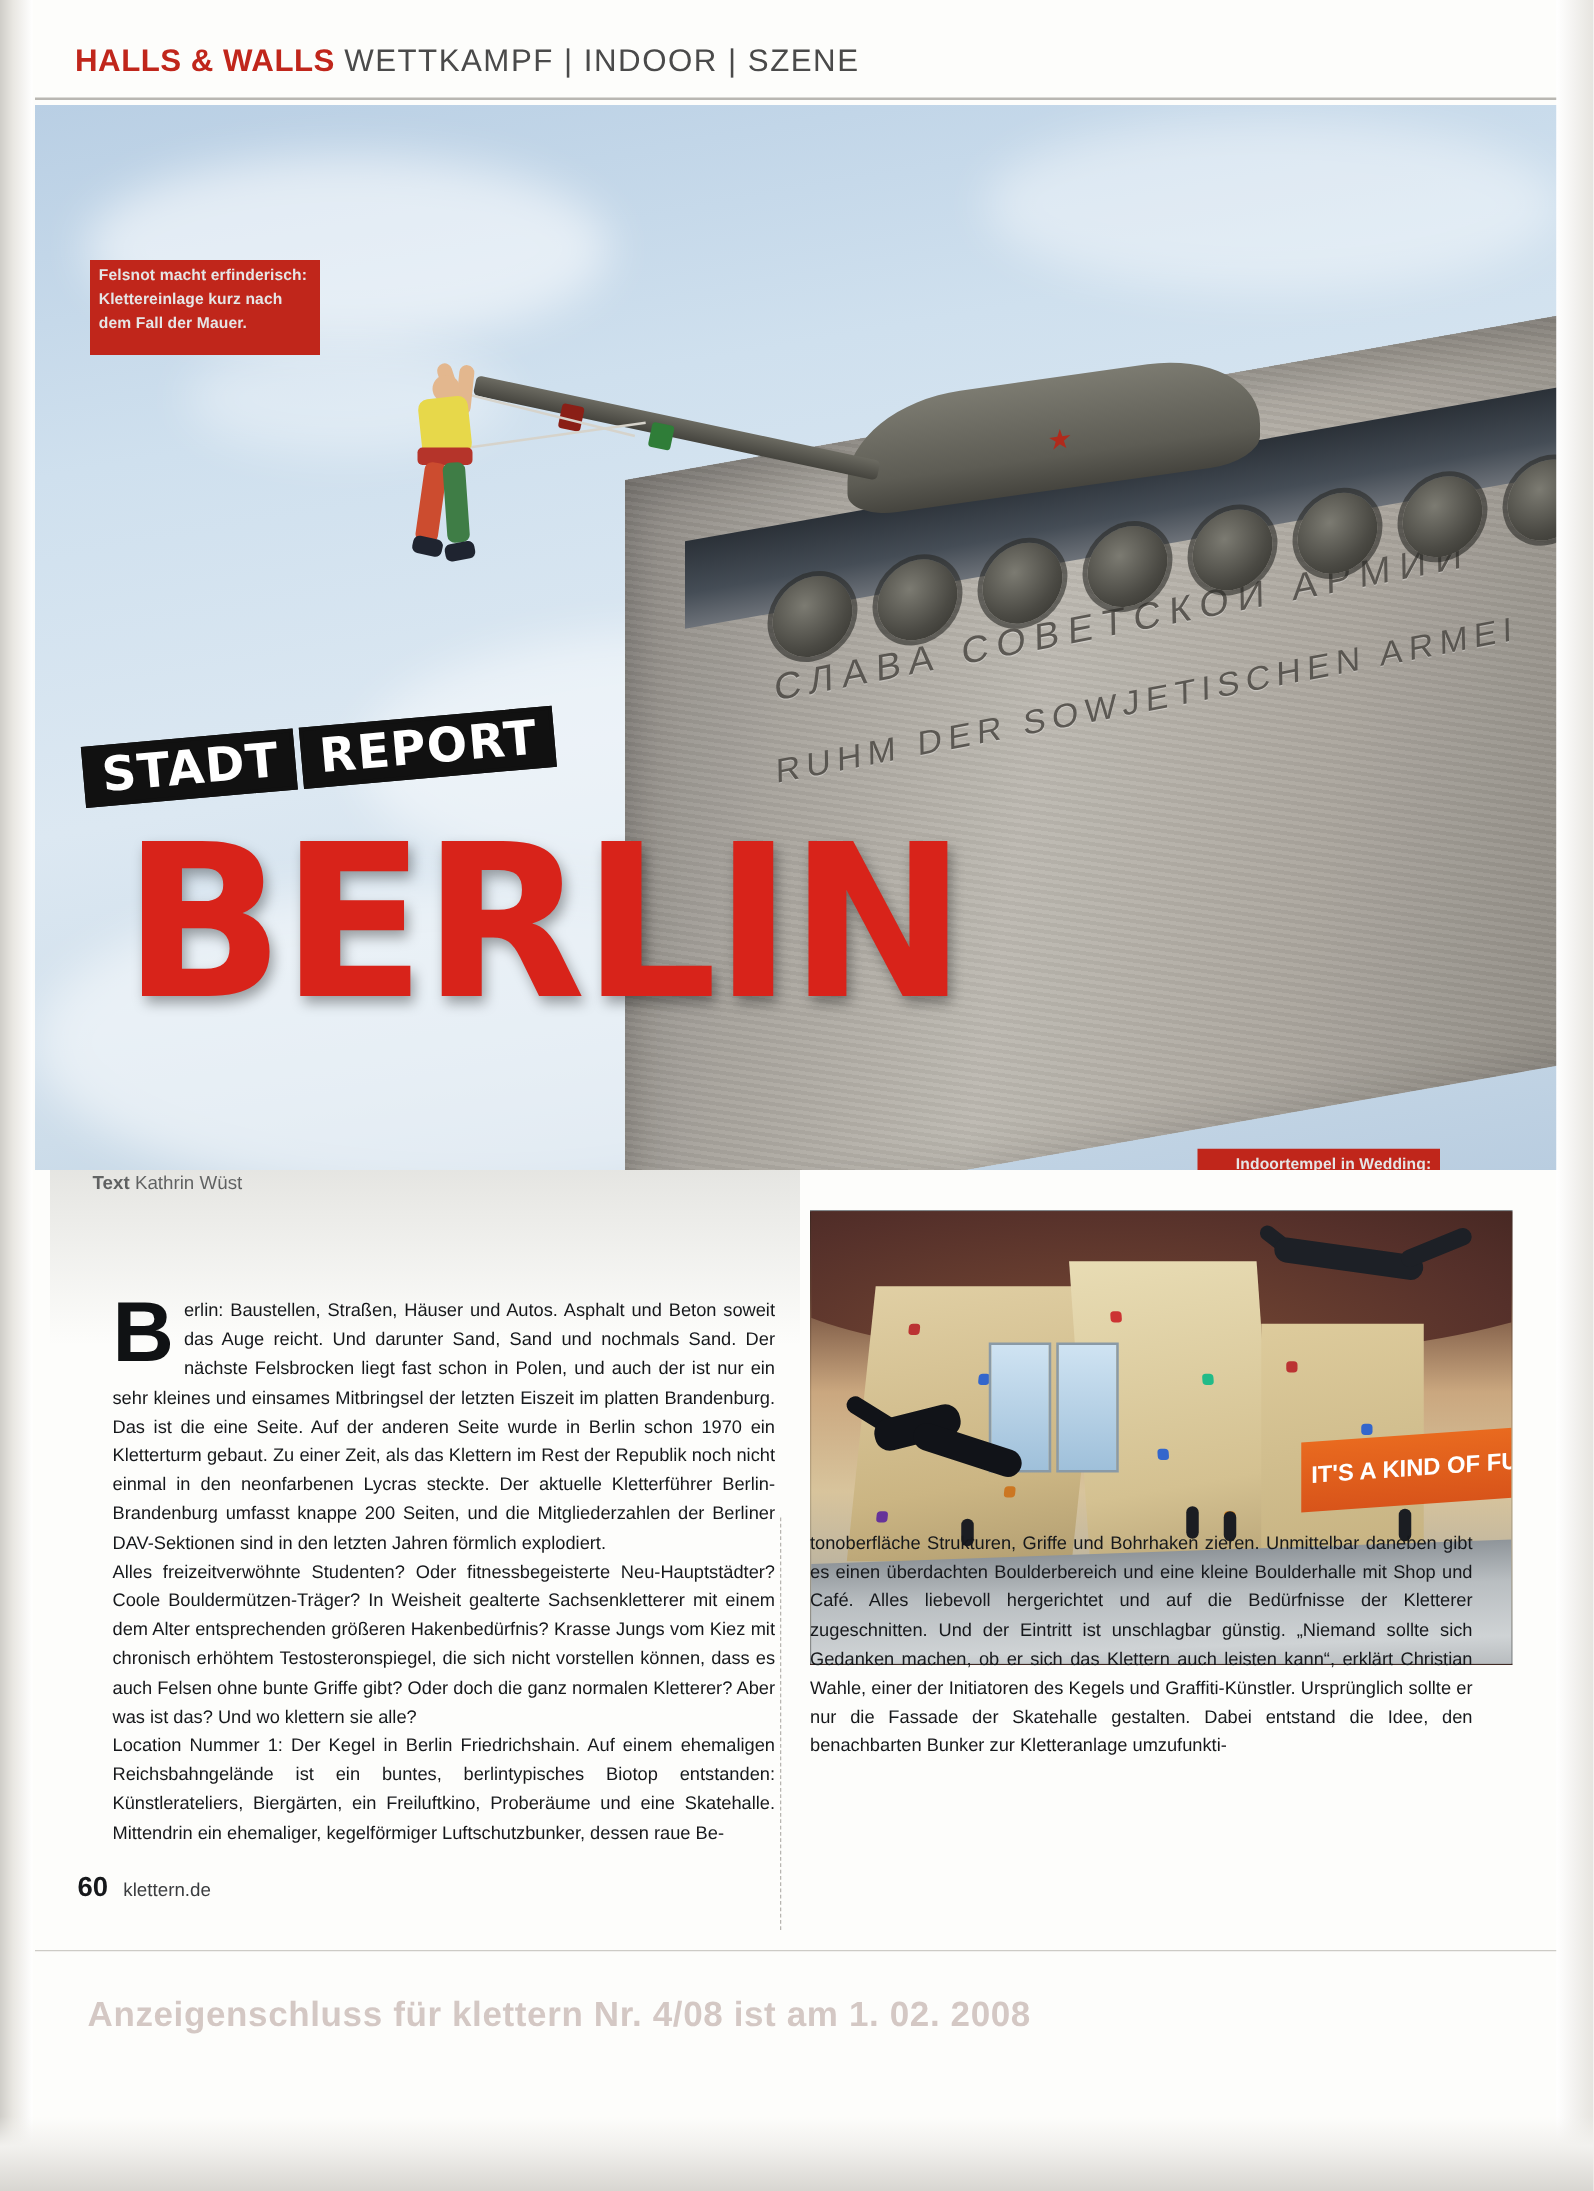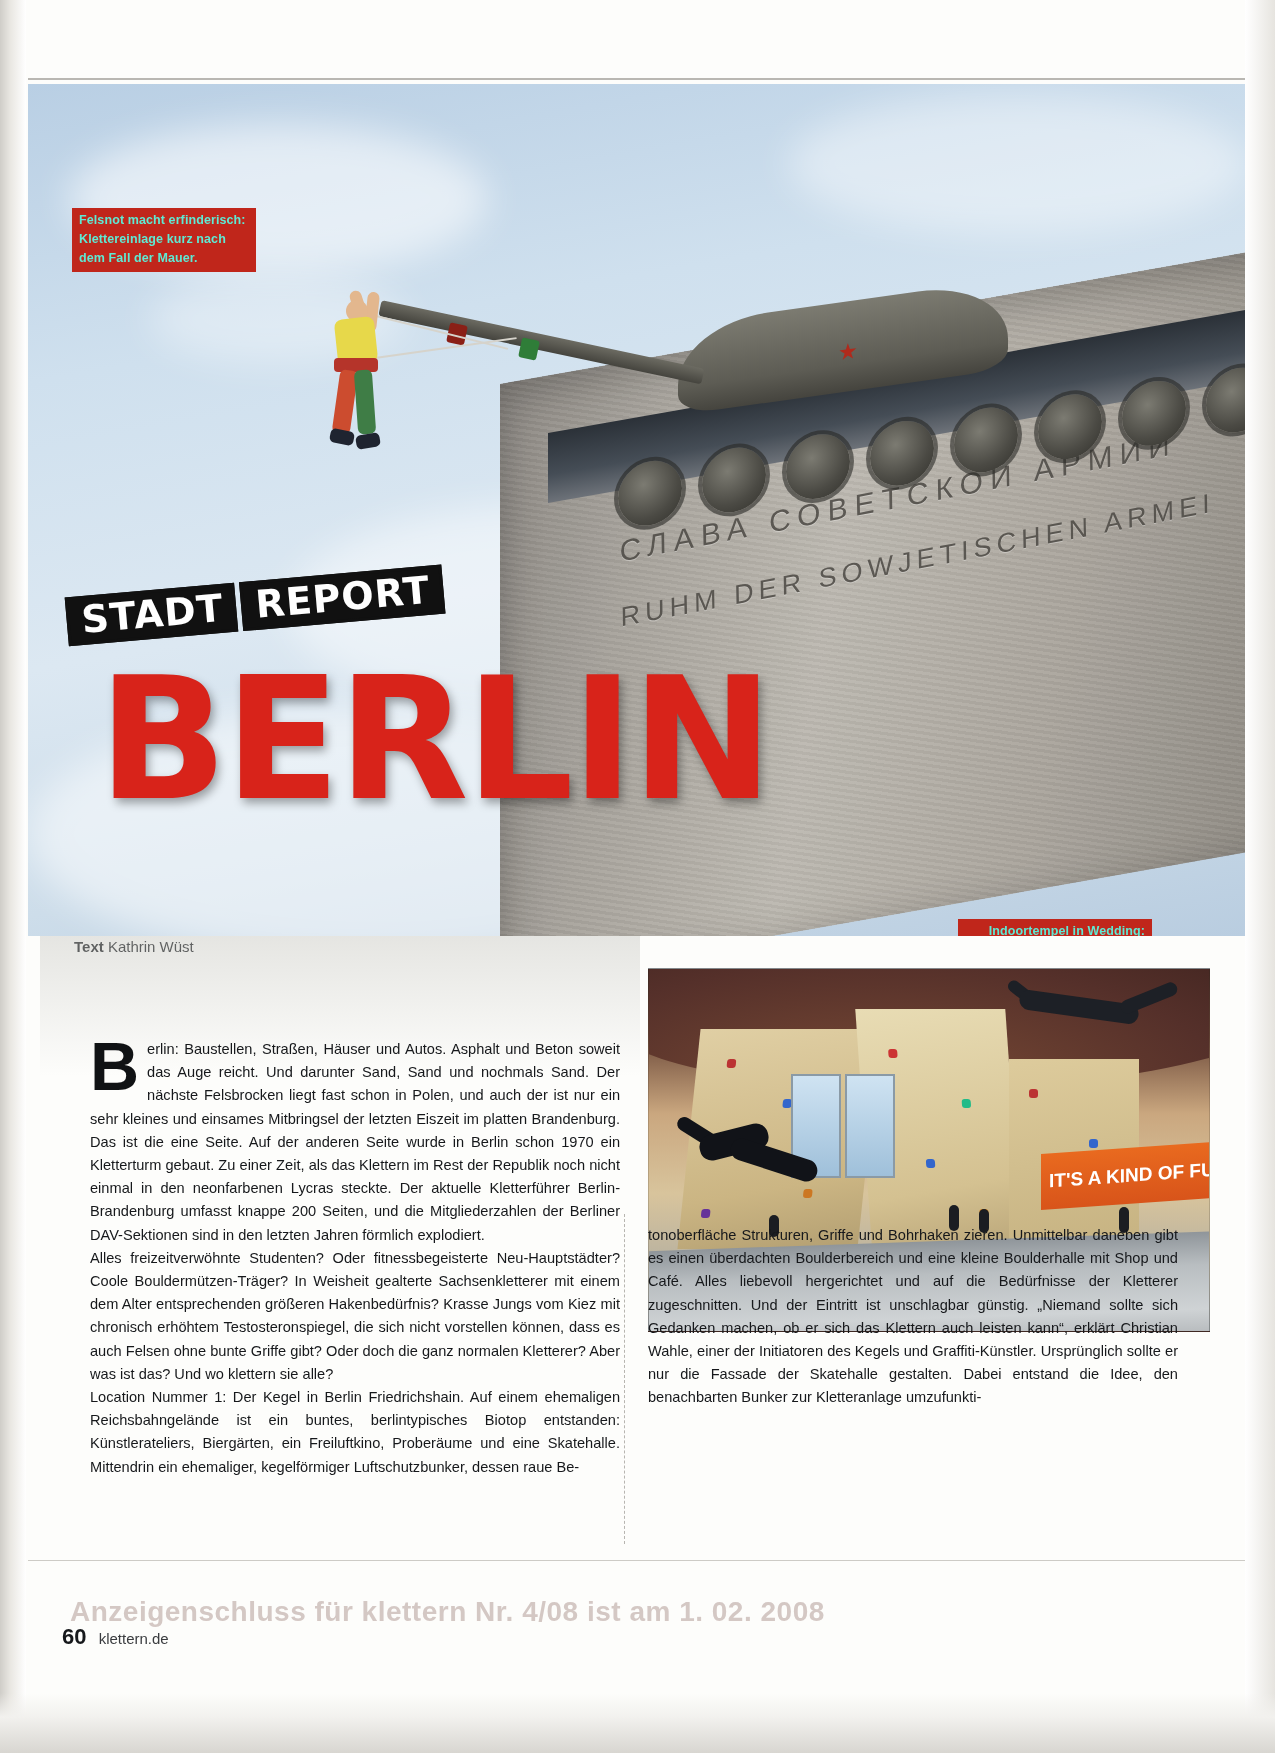--- a/index.html
+++ b/index.html
@@ -228,25 +228,25 @@
     transform-origin: left center;
   }
   .cl-rope2 {
     left: 58px; top: 74px; width: 150px; transform: rotate(-8deg);
   }
 
   
   .caption-box {
     position: absolute;
     background: #c0261b;
-    color: #5eead4;
+    color: #e5e5e5;
     font-size: 12.5px;
     font-weight: bold;
     line-height: 19px;
-    padding: 3px 7px 4px 7px;
+    padding: 3px 7px 16px 7px;
     letter-spacing: 0.1px;
   }
   .caption-top { left: 44px; top: 124px; width: 170px; }
   .caption-right {
     left: 930px; top: 835px; width: 180px; text-align: right;
   }
 
   
   .stamp {
     position: absolute;
@@ -427,41 +427,47 @@
     left: 70px; top: 1596px;
     color: rgba(150,120,115,0.40);
     font-size: 28px;
     font-weight: bold;
     letter-spacing: .5px;
   }
 
   
   .footer {
     position: absolute;
-    left: 62px; top: 1624px;
+    left: 62px; top: 1497px;
     font-size: 15px;
     color: #3a3c3f;
     text-align: right;
   }
   .folio {
     font-size: 22px;
     font-weight: bold;
     color: #16181b;
     margin-right: 8px;
   }
   .footer-rule {
     position: absolute; left: 28px; top: 1560px; width: 1220px; height: 1px;
     background: #cdcbc6;
   }
 </style>
 </head>
 <body>
 
 <div id="page">
 
+  <div class="topbar">
+    <div class="kicker">
+      <span class="kicker-main">HALLS &amp; WALLS</span>
+      <span class="kicker-sub">WETTKAMPF | INDOOR | SZENE</span>
+    </div>
+  </div>
   <div class="header-rule"></div>
 
   <div class="hero">
     <div class="cloud c1"></div>
     <div class="cloud c2"></div>
     <div class="cloud c3"></div>
     <div class="cloud c4"></div>
     <div class="cloud c5"></div>
 
     <div class="pedestal">

